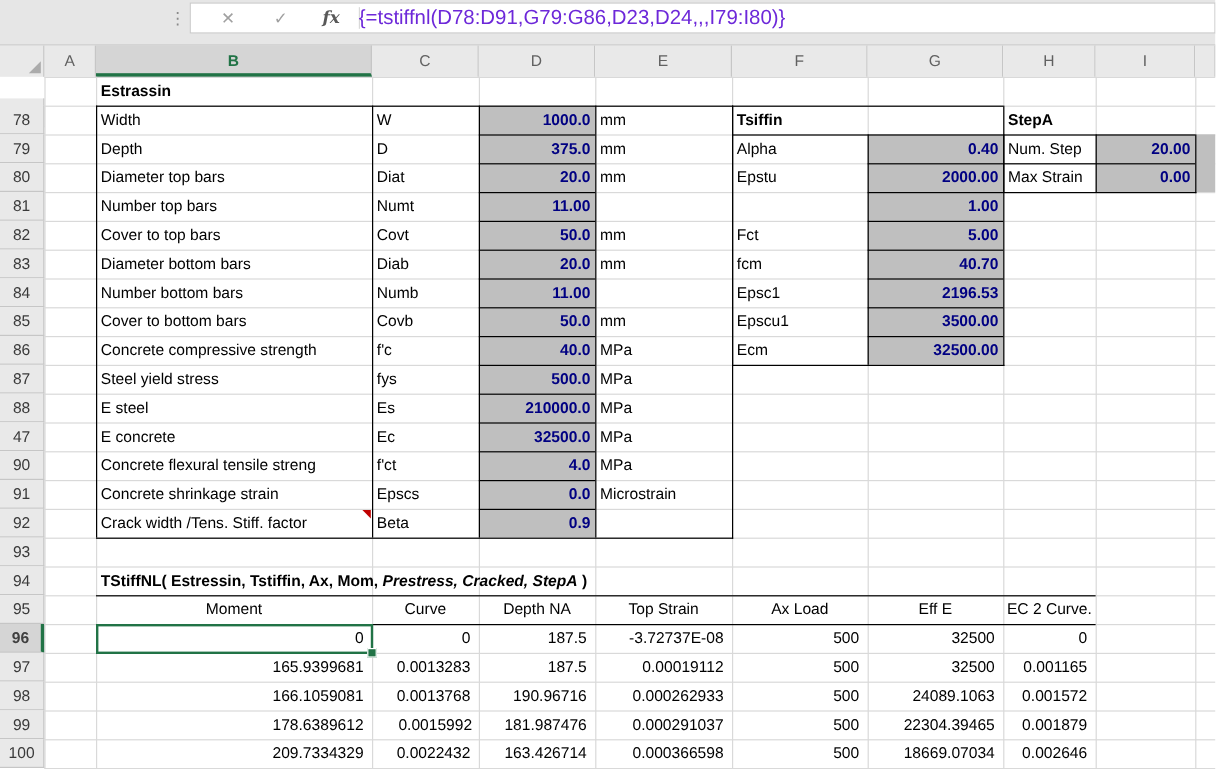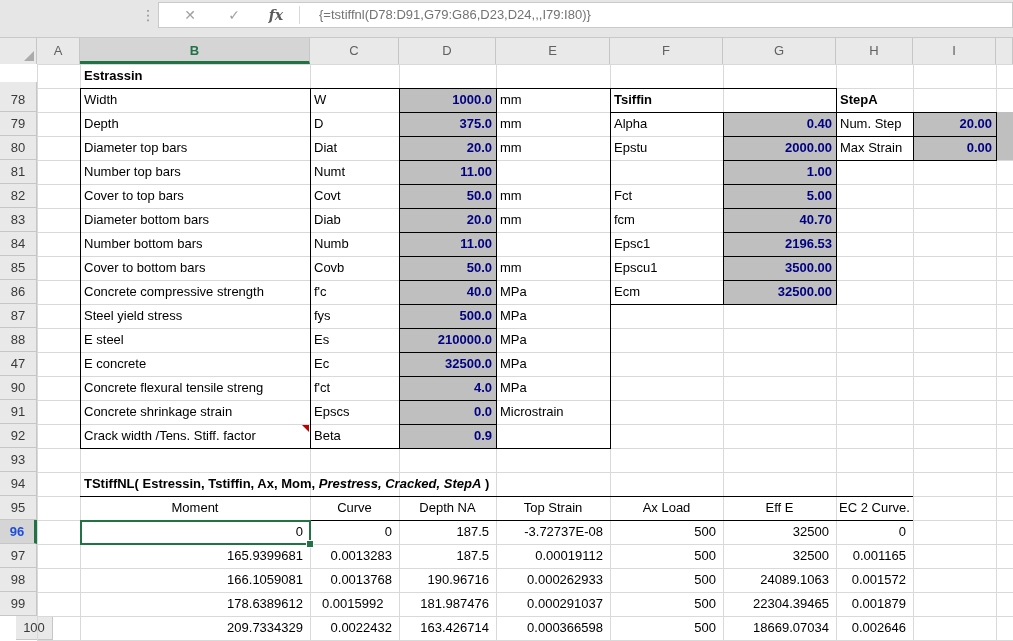--- a/index.html
+++ b/index.html
@@ -16,29 +16,29 @@
         font-size:14px;line-height:26px;text-align:center;}
   .fpanel{position:absolute;left:158px;top:2px;width:855px;height:26px;background:#fff;
           border:1px solid #C9C9C9;box-sizing:border-box;}
   .fbtn{position:absolute;top:0;height:24px;line-height:24px;text-align:center;width:34px;
         color:#A0A0A0;font-size:14px;}
   .fbtn.cancel{left:14px;}
   .fbtn.accept{left:58px;}
   .fbtn.fx{left:100px;color:#595959;font-style:italic;font-weight:bold;
            font-family:"DejaVu Serif",serif;font-size:14px;}
   .fsep{position:absolute;left:140px;top:3px;height:18px;border-left:1px solid #D9D9D9;}
-  .ftext{position:absolute;left:160px;top:0;line-height:24px;font-size:13px;color:#737373;white-space:nowrap;}
+  .ftext{position:absolute;left:140px;top:0;line-height:24px;font-size:17px;color:#6d28d9;white-space:nowrap;}
   
   .colhdr{position:absolute;top:38px;height:26px;background:#E9E9E9;box-sizing:border-box;
           border-right:1px solid #C6C6C6;color:#616161;font-size:13px;line-height:26px;text-align:center;}
   .colhdr.sel{background:#D5D5D5;color:#217346;font-weight:bold;border-bottom:3px solid #217346;}
   .rowhdr{position:absolute;left:0;width:37px;background:#E9E9E9;box-sizing:border-box;
           border-right:1px solid #C6C6C6;border-bottom:1px solid #C6C6C6;color:#3A3A3A;
           font-size:13px;text-align:center;line-height:23px;}
-  .rowhdr.sel{background:#D5D5D5;color:#1d4ed8;font-weight:bold;border-right:3px solid #217346;}
+  .rowhdr.sel{background:#D5D5D5;color:#404040;font-weight:bold;border-right:3px solid #217346;}
   .cornercell{position:absolute;left:0;top:38px;width:37px;height:26px;background:#E9E9E9;
               border-right:1px solid #C6C6C6;box-sizing:border-box;}
   .corner-tri{position:absolute;left:24px;top:51px;width:0;height:0;
               border-bottom:10px solid #ABABAB;border-left:10px solid transparent;}
   
   .gl{position:absolute;background:#D9D9D9;}
   .bl{position:absolute;background:#000;}
   .fill{position:absolute;background:#BFBFBF;}
   .cell{position:absolute;font-size:13px;line-height:24px;white-space:nowrap;overflow:hidden;
         color:#000;box-sizing:border-box;}
@@ -96,21 +96,21 @@
       <div class="rowhdr" style="left: 0px; top: 376px; width: 37px; height: 24px;">90</div>
       <div class="rowhdr" style="left: 0px; top: 400px; width: 37px; height: 24px;">91</div>
       <div class="rowhdr" style="left: 0px; top: 424px; width: 37px; height: 24px;">92</div>
       <div class="rowhdr" style="left: 0px; top: 448px; width: 37px; height: 24px;">93</div>
       <div class="rowhdr" style="left: 0px; top: 472px; width: 37px; height: 24px;">94</div>
       <div class="rowhdr" style="left: 0px; top: 496px; width: 37px; height: 24px;">95</div>
       <div class="rowhdr sel" style="left: 0px; top: 520px; width: 37px; height: 24px;">96</div>
       <div class="rowhdr" style="left: 0px; top: 544px; width: 37px; height: 24px;">97</div>
       <div class="rowhdr" style="left: 0px; top: 568px; width: 37px; height: 24px;">98</div>
       <div class="rowhdr" style="left: 0px; top: 592px; width: 37px; height: 24px;">99</div>
-      <div class="rowhdr" style="left: 16px; top: 616px; width: 37px; height: 24px;">100</div>
+      <div class="rowhdr" style="left: 0px; top: 616px; width: 37px; height: 24px;">100</div>
       <div class="gl" style="left: 37px; top: 64px; width: 1px; height: 577px;"></div>
       <div class="gl" style="left: 80px; top: 64px; width: 1px; height: 577px;"></div>
       <div class="gl" style="left: 310px; top: 64px; width: 1px; height: 577px;"></div>
       <div class="gl" style="left: 399px; top: 64px; width: 1px; height: 577px;"></div>
       <div class="gl" style="left: 496px; top: 64px; width: 1px; height: 577px;"></div>
       <div class="gl" style="left: 610px; top: 64px; width: 1px; height: 577px;"></div>
       <div class="gl" style="left: 723px; top: 64px; width: 1px; height: 577px;"></div>
       <div class="gl" style="left: 836px; top: 64px; width: 1px; height: 577px;"></div>
       <div class="gl" style="left: 913px; top: 64px; width: 1px; height: 577px;"></div>
       <div class="gl" style="left: 996px; top: 64px; width: 1px; height: 577px;"></div>
@@ -287,21 +287,21 @@
       <div class="cell tnum" style="left: 723px; top: 544px; width: 113px; height: 24px;">32500</div>
       <div class="cell tnum" style="left: 836px; top: 544px; width: 77px; height: 24px;">0.001165</div>
       <div class="cell tnum" style="left: 80px; top: 568px; width: 230px; height: 24px;">166.1059081</div>
       <div class="cell tnum" style="left: 310px; top: 568px; width: 89px; height: 24px;">0.0013768</div>
       <div class="cell tnum" style="left: 399px; top: 568px; width: 97px; height: 24px;">190.96716</div>
       <div class="cell tnum" style="left: 496px; top: 568px; width: 114px; height: 24px;">0.000262933</div>
       <div class="cell tnum" style="left: 610px; top: 568px; width: 113px; height: 24px;">500</div>
       <div class="cell tnum" style="left: 723px; top: 568px; width: 113px; height: 24px;">24089.1063</div>
       <div class="cell tnum" style="left: 836px; top: 568px; width: 77px; height: 24px;">0.001572</div>
       <div class="cell tnum" style="left: 80px; top: 592px; width: 230px; height: 24px;">178.6389612</div>
-      <div class="cell tnum" style="left: 300px; top: 592px; width: 89px; height: 24px; padding-left: 22px;">0.0015992</div>
+      <div class="cell tnum" style="left: 310px; top: 592px; width: 89px; height: 24px; padding-left: 22px;">0.0015992</div>
       <div class="cell tnum" style="left: 399px; top: 592px; width: 97px; height: 24px;">181.987476</div>
       <div class="cell tnum" style="left: 496px; top: 592px; width: 114px; height: 24px;">0.000291037</div>
       <div class="cell tnum" style="left: 610px; top: 592px; width: 113px; height: 24px;">500</div>
       <div class="cell tnum" style="left: 723px; top: 592px; width: 113px; height: 24px;">22304.39465</div>
       <div class="cell tnum" style="left: 836px; top: 592px; width: 77px; height: 24px;">0.001879</div>
       <div class="cell tnum" style="left: 80px; top: 616px; width: 230px; height: 24px;">209.7334329</div>
       <div class="cell tnum" style="left: 310px; top: 616px; width: 89px; height: 24px;">0.0022432</div>
       <div class="cell tnum" style="left: 399px; top: 616px; width: 97px; height: 24px;">163.426714</div>
       <div class="cell tnum" style="left: 496px; top: 616px; width: 114px; height: 24px;">0.000366598</div>
       <div class="cell tnum" style="left: 610px; top: 616px; width: 113px; height: 24px;">500</div>

